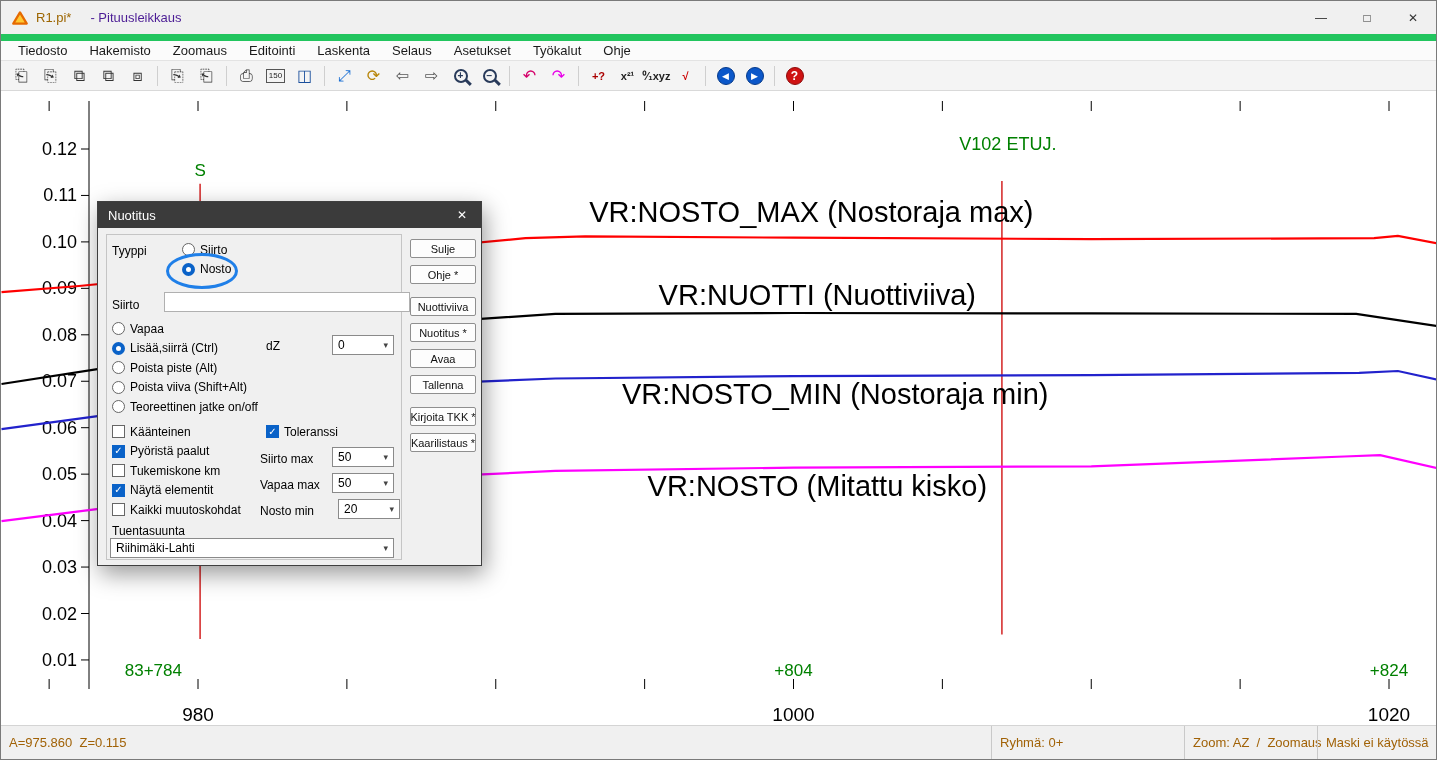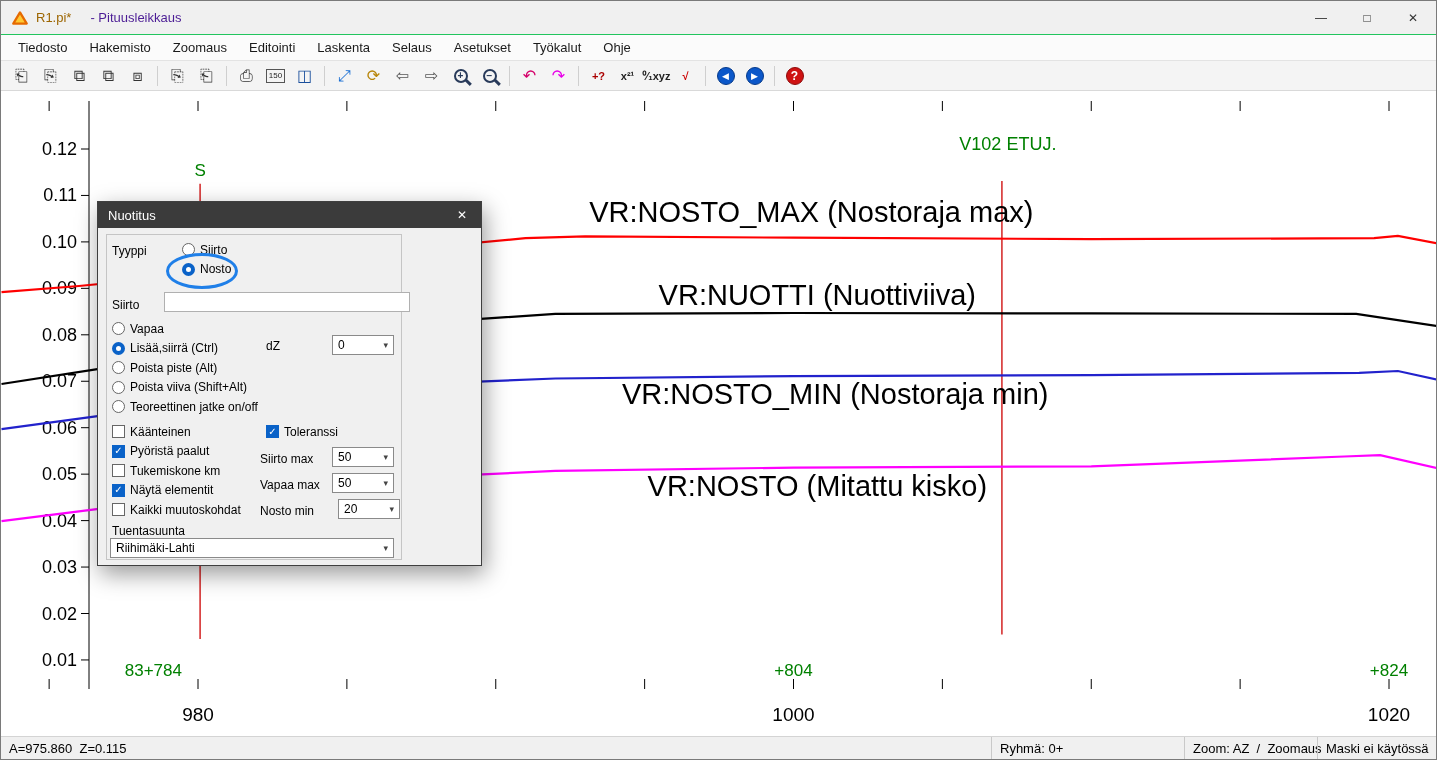--- a/index.html
+++ b/index.html
@@ -8,21 +8,21 @@
 
   
   .titlebar{height:33px;background:#f0f0f0;display:flex;align-items:center;padding-left:10px;flex:0 0 auto}
   .app-icon{width:18px;height:18px;margin-right:7px;flex:0 0 auto}
   .title-file{font-size:13px;color:#9c6500;margin-right:19px}
   .title-app{font-size:13px;color:#4c1d95}
   .win-controls{margin-left:auto;display:flex;height:100%}
   .win-btn{width:46px;height:100%;display:flex;align-items:center;justify-content:center;font-size:12px;color:#333;cursor:default}
 
   
-  .menubar{height:26px;background:#fbfbfb;border-top:1px solid #22c55e;display:flex;align-items:center;padding-left:6px;font-size:13px;flex:0 0 auto}
+  .menubar{height:26px;background:#fbfbfb;border-top:7px solid #22c55e;display:flex;align-items:center;padding-left:6px;font-size:13px;flex:0 0 auto}
   .menu-item{padding:4px 11px;color:#1a1a1a;cursor:default}
 
   
   .toolbar{height:31px;background:#f4f4f4;border-top:1px solid #e3e3e3;border-bottom:1px solid #d9d9d9;display:flex;align-items:center;padding-left:8px;flex:0 0 auto}
   .tb-group{display:flex;align-items:center;gap:4px}
   .tb-sep{width:1px;height:20px;background:#cfcfcf;margin:0 7px}
   .tb-icon{width:25px;height:24px;display:flex;align-items:center;justify-content:center;font-size:16px;color:#333;border-radius:3px;cursor:default}
   .tb-text{font-size:11px;font-weight:bold}
   .tb-box{border:1px solid #555;font-size:8px;line-height:10px;padding:1px 2px;color:#222}
   .mag{position:relative;width:14px;height:14px;border:2px solid #283a5a;border-radius:50%;display:inline-flex;align-items:center;justify-content:center}
@@ -49,21 +49,21 @@
   .checkbox{width:13px;height:13px;border:1px solid #666;background:#fff;flex:0 0 auto;display:inline-flex;align-items:center;justify-content:center;font-size:10px;color:#fff;line-height:1}
   .checkbox.on{background:#0a62c8;border-color:#0a62c8}
   .text-field{position:absolute;background:#fff;border:1px solid #b0b0b0;height:20px}
   .combo{position:absolute;height:20px;background:#fff;border:1px solid #8a8a8a;display:flex;align-items:center;padding:0 5px;font-size:12px}
   .combo-chevron{margin-left:auto;color:#444;font-size:9px}
   .dlg-buttons{position:absolute;left:312px;top:37px;display:flex;flex-direction:column}
   .dlg-btn{width:66px;height:19px;background:#fdfdfd;border:1px solid #8f8f8f;border-radius:2px;font-size:11px;display:flex;align-items:center;justify-content:center;color:#111;margin-bottom:7px;white-space:nowrap;cursor:default}
   .annotation-ellipse{position:absolute;left:68px;top:51px;width:72px;height:36px;border:3px solid #1f7fe8;border-radius:50%;z-index:20;pointer-events:none}
 
   
-  .statusbar{height:23px;background:#f0f0f0;border-top:1px solid #d4d4d4;display:flex;align-items:center;font-size:13px;color:#000000;flex:0 0 auto}
+  .statusbar{height:34px;background:#f0f0f0;border-top:1px solid #d4d4d4;display:flex;align-items:center;font-size:13px;color:#a16207;flex:0 0 auto}
   .sb-seg{height:100%;display:flex;align-items:center;padding:0 8px;border-left:1px solid #c9c9c9}
   .sb-seg span{white-space:pre}
   .sb-coords{flex:1 1 auto;border-left:none}
   .sb-group{width:193px;flex:0 0 auto}
   .sb-search{width:255px;flex:0 0 auto}
   .sb-zoom{width:133px;flex:0 0 auto}
   .sb-mask{width:119px;flex:0 0 auto}
 </style>
 </head>
 <body>
@@ -331,20 +331,30 @@
       <span>20</span>
       <span class="combo-chevron">▾</span>
     </div>
 
     <span class="dlg-label" style="left:14px;top:322px">Tuentasuunta</span>
     <div class="combo" style="left:12px;top:336px;width:284px">
       <span>Riihimäki-Lahti</span>
       <span class="combo-chevron">▾</span>
     </div>
 
+    <div class="dlg-buttons" id="dlg-buttons">
+        <div class="dlg-btn">Sulje</div>
+        <div class="dlg-btn">Ohje *</div>
+        <div class="dlg-btn" style="margin-top: 6px;">Nuottiviiva</div>
+        <div class="dlg-btn">Nuotitus *</div>
+        <div class="dlg-btn">Avaa</div>
+        <div class="dlg-btn">Tallenna</div>
+        <div class="dlg-btn" style="margin-top: 6px;">Kirjoita TKK *</div>
+        <div class="dlg-btn">Kaarilistaus *</div>
+      </div>
   </div>
 
   <div class="statusbar">
     <div class="sb-seg sb-coords">
         <span>A=975.860  Z=0.115</span>
       </div>
     <div class="sb-seg sb-group">
         <span>Ryhmä: 0+</span>
       </div>
     <div class="sb-seg sb-zoom">

